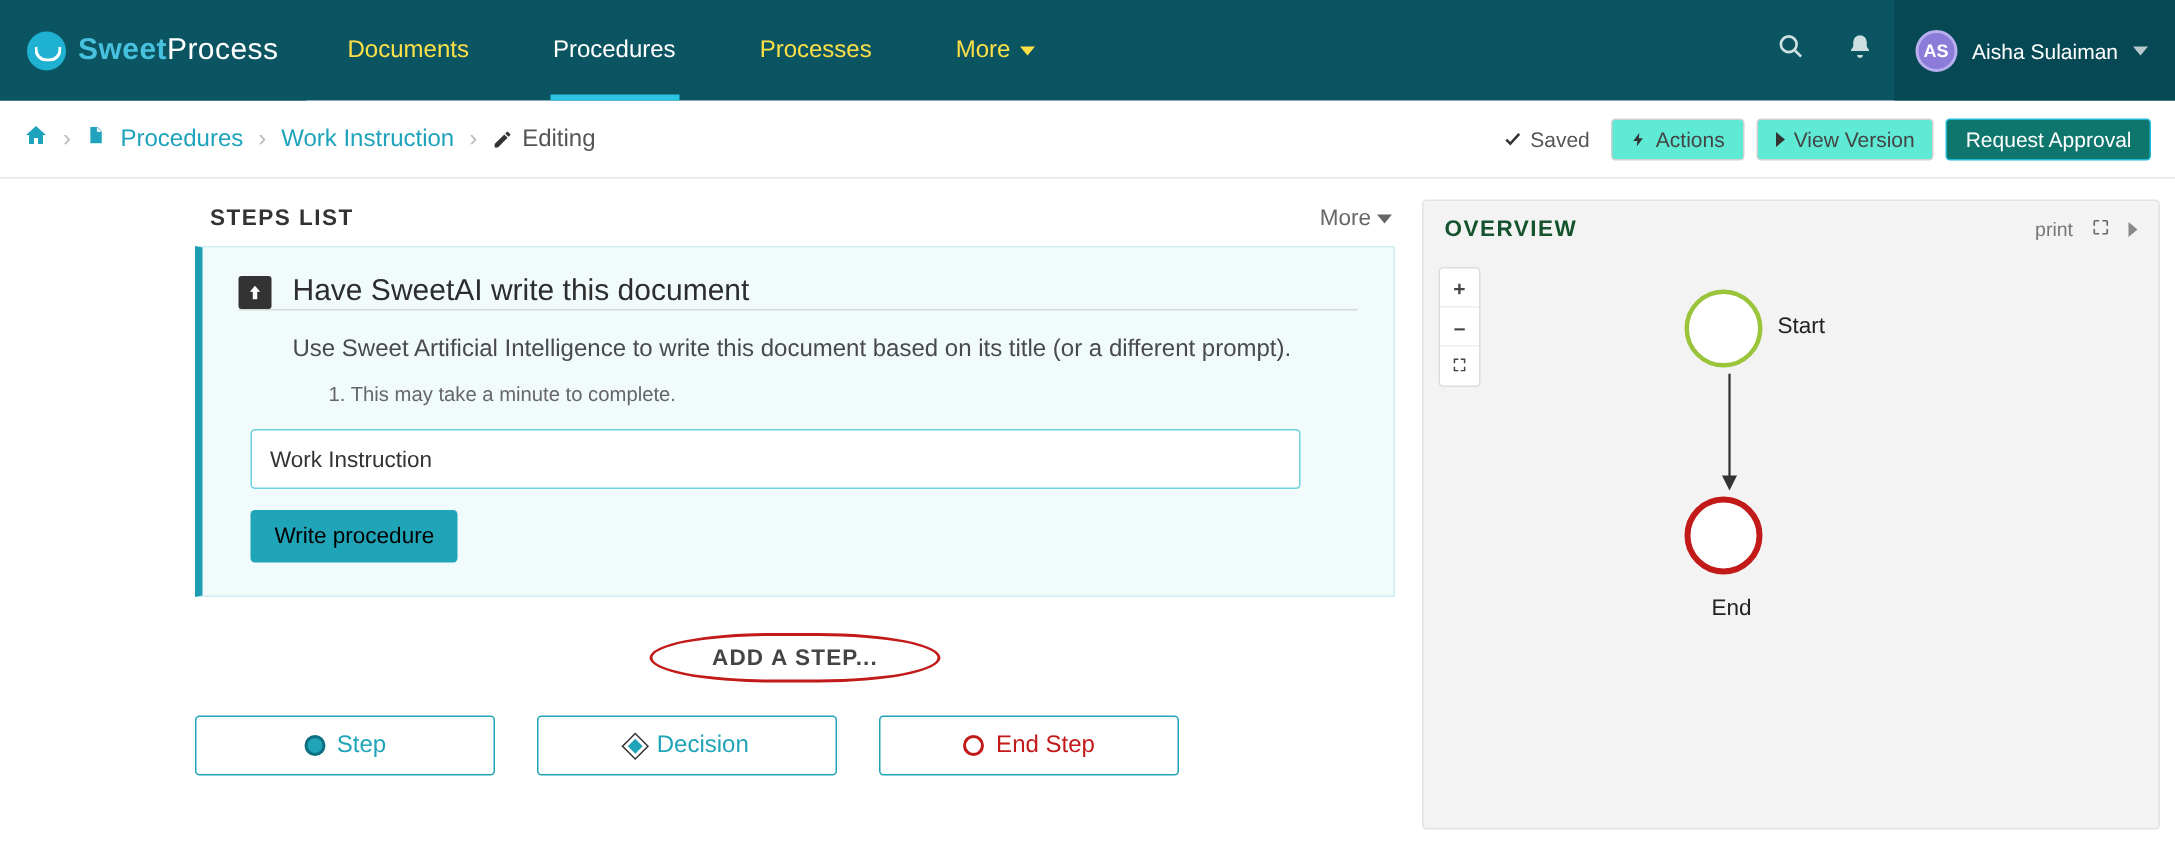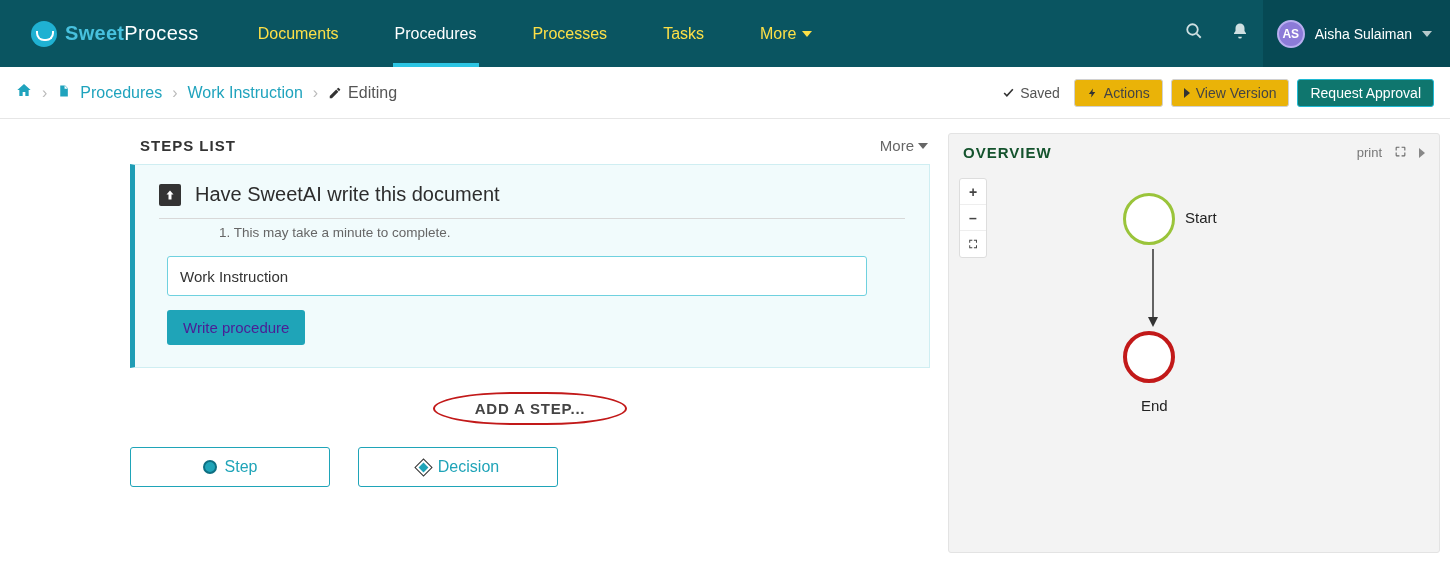--- a/index.html
+++ b/index.html
@@ -1,20 +1,20 @@
 <!DOCTYPE html>
 <html><head>
 <meta charset="utf-8">
 <style>
   * { box-sizing: border-box; margin: 0; padding: 0; }
   body { font-family: "Segoe UI", "Helvetica Neue", Arial, sans-serif; font-size: 14px; color: #333; background: #fff; width: 1450px; }
 
   
   .topnav { display:flex; align-items:center; background:#0a5561; height:67px; }
-  .logo-wrap { display:flex; align-items:center; padding:0 31px; background:#0a5561; height:100%; }
+  .logo-wrap { display:flex; align-items:center; padding:0 18px; background:#0a5561; height:100%; }
   .logo-wrap .ico { width:26px; height:26px; border-radius:50%; background:#1fb1d2; position:relative; margin-right:8px; }
   .logo-wrap .ico::after{content:"";position:absolute;left:5px;top:10px;width:14px;height:8px;border:2px solid #fff;border-top:none;border-radius:0 0 8px 8px;}
   .logo-text { color:#fff; font-size:20px; font-weight:300; letter-spacing:.3px; }
   .logo-text b { font-weight:700; color:#47c1de; }
   .logo-text span.thin{color:#fff;}
   .nav-items { display:flex; height:100%; }
   .nav-item { color:#fde047; display:flex; align-items:center; padding:0 28px; font-size:16px; cursor:pointer; height:100%; position:relative; }
   .nav-item.active { color:#fff; }
   .nav-item.active::after{content:"";position:absolute;bottom:0;left:50%;transform:translateX(-50%);width:86px;height:4px;background:#2cc5e3;}
   .nav-item .chev { margin-left:6px; }
@@ -27,40 +27,40 @@
   
   .subbar { display:flex; align-items:center; height:52px; padding:0 16px; border-bottom:1px solid #e6e6e6; }
   .crumbs { display:flex; align-items:center; gap:10px; color:#888; font-size:16px; }
   .crumbs a { color:#1fa3bd; text-decoration:none; cursor:pointer; }
   .crumbs .sep { color:#bbb; }
   .crumbs .home-ico { color:#1fa3bd; font-size:17px; }
   .crumbs .file-ico { color:#1fa3bd; }
   .crumbs .editing { color:#555; display:flex; align-items:center; gap:6px;}
   .subbar-right { margin-left:auto; display:flex; align-items:center; gap:8px; }
   .saved-label { color:#555; display:flex; align-items:center; gap:5px; margin-right:6px; }
-  .btn { background:#eab308; border:1px solid #d0d0d0; color:#444; padding:5px 12px; border-radius:3px; cursor:pointer; font-size:14px; display:inline-flex; align-items:center; gap:6px; }
+  .btn { background:#5eead4; border:1px solid #d0d0d0; color:#444; padding:5px 12px; border-radius:3px; cursor:pointer; font-size:14px; display:inline-flex; align-items:center; gap:6px; }
   .btn.primary { background:#0f766e; border-color:#1fb9d3; color:#fff; }
 
   
   .main { display:flex; gap:18px; padding:14px 10px 20px 10px; }
   .col-left { flex:0 0 800px; margin-left:120px; }
   .col-right { flex:1; background:#f3f3f3; border:1px solid #e3e3e3; border-radius:3px; min-height:420px; position:relative; padding:10px 14px; }
 
   .panel-head { display:flex; align-items:center; justify-content:space-between; padding:4px 2px 10px 10px;gap:16px;}
   .panel-head h3 { font-size:15px; letter-spacing:1px; font-weight:700; color:#333; }
   .more-link { color:#666; font-size:15px; cursor:pointer; display:flex; align-items:center; gap:4px; }
 
   .ai-card { background:#f1fbfc; border:1px solid #cfeef2; border-left:5px solid #1f9db5; padding:18px 24px 22px 24px; }
-  .ai-title-row { display:flex; align-items:center; gap:14px; border-bottom:1px solid #d8d8d8; padding-bottom:12px;}
+  .ai-title-row { display:flex; align-items:center; gap:14px; border-bottom:1px solid #d8d8d8; }
   .ai-title-row .up-ico{width:22px;height:22px;background:#333;display:flex;align-items:center;justify-content:center;color:#fff;font-size:13px;border-radius:2px;}
   .ai-title { font-size:20px; color:#2d2d2d; font-weight:500;}
   .ai-desc { color:#4a4a4a; font-size:16px; line-height:1.5; margin:14px 0 10px 36px; }
   .ai-note { color:#666; font-size:13.5px; margin:6px 0 16px 60px; }
   .ai-input { width:700px; margin-left:8px; height:40px; border:1.5px solid #6fd1df; border-radius:3px; padding:0 12px; font-size:15px; color:#333; outline:none; background:#fff;}
-  .ai-btn { margin-top:14px; margin-left:8px; background:#1fa4b8; color:#4c1d95; border:none; padding:9px 16px; border-radius:3px; cursor:pointer; font-size:15px; }
+  .ai-btn { margin-top:14px; margin-left:8px; background:#1fa4b8; color:#000000; border:none; padding:9px 16px; border-radius:3px; cursor:pointer; font-size:15px; }
 
   .add-step-wrap { text-align:center; margin-top:24px; }
   .add-step-label { font-size:15px; font-weight:700; letter-spacing:.8px; color:#444; display:inline-block; }
   .ring { border:2px solid #c21919; border-radius:50%/60%; padding:6px 40px; display:inline-block; }
   .step-btn-row { display:flex; gap:28px; margin-top:22px; }
   .step-btn { width:200px; height:40px; border:1.5px solid #1fa4b8; background:#fff; color:#1fa4b8; border-radius:3px; cursor:pointer; font-size:16px; display:flex; align-items:center; justify-content:center; gap:8px;}
   .step-btn.end { color:#c21919; }
   .circ-ico { width:14px; height:14px; border:2px solid #1fa4b8; border-radius:50%; display:inline-block; }
   .circ-ico.red { border-color:#c21919; }
   .diamond-ico { width:13px;height:13px;border:1.5px solid #333;transform:rotate(45deg);display:inline-block;position:relative;}
@@ -93,21 +93,20 @@
   <div class="logo-wrap">
     <div class="ico"></div>
     <div class="logo-text">
       <b>Sweet</b><span class="thin">Process</span>
     </div>
   </div>
   <div class="nav-items">
     <div class="nav-item">Documents</div>
     <div class="nav-item active">Procedures</div>
     <div class="nav-item">Processes</div>
-    <div class="nav-item">Tasks</div>
     <div class="nav-item">
       <span>More</span>
       <span class="chev chev-down"></span>
     </div>
   </div>
   <div class="nav-right">
     <div class="nav-icon-btn">
       <svg width="18" height="18" viewBox="0 0 24 24" fill="none" stroke="currentColor" stroke-width="2.4">
           <circle cx="10" cy="10" r="7"></circle>
           <line x1="21" y1="21" x2="15.5" y2="15.5"></line>
@@ -185,39 +184,44 @@
 
     <div class="ai-card">
       <div class="ai-title-row">
         <div class="up-ico">
           <svg width="12" height="12" viewBox="0 0 24 24" fill="#fff">
               <path d="M12 3l7 8h-4v10h-6V11H5z"></path>
             </svg>
         </div>
         <div class="ai-title">Have SweetAI write this document</div>
       </div>
+      <p class="ai-desc">Use Sweet Artificial Intelligence to write this document based on its title (or a different prompt).</p>
       <p class="ai-note">1. This may take a minute to complete.</p>
       <input class="ai-input" value="Work Instruction" style="">
       <br>
       <button class="ai-btn">Write procedure</button>
     </div>
 
     <div class="add-step-wrap">
       <span class="ring">
         <span class="add-step-label">ADD A STEP...</span>
       </span>
       <div class="step-btn-row">
         <button class="step-btn">
           <span style="width:14px;height:14px;border-radius:50%;background:#1fa4b8;display:inline-block;border:2px solid #0d6f82;"></span>
           <span>Step</span>
         </button>
         <button class="step-btn">
           <span class="diamond-ico"></span>
           <span>Decision</span>
         </button>
+        <button class="step-btn end">
+          <span class="circ-ico red"></span>
+          <span>End Step</span>
+        </button>
       </div>
     </div>
   </div>
 
   <div class="col-right">
     <div class="ov-head">
       <h3>OVERVIEW</h3>
       <div class="right">
         <span>print</span>
         <span>

